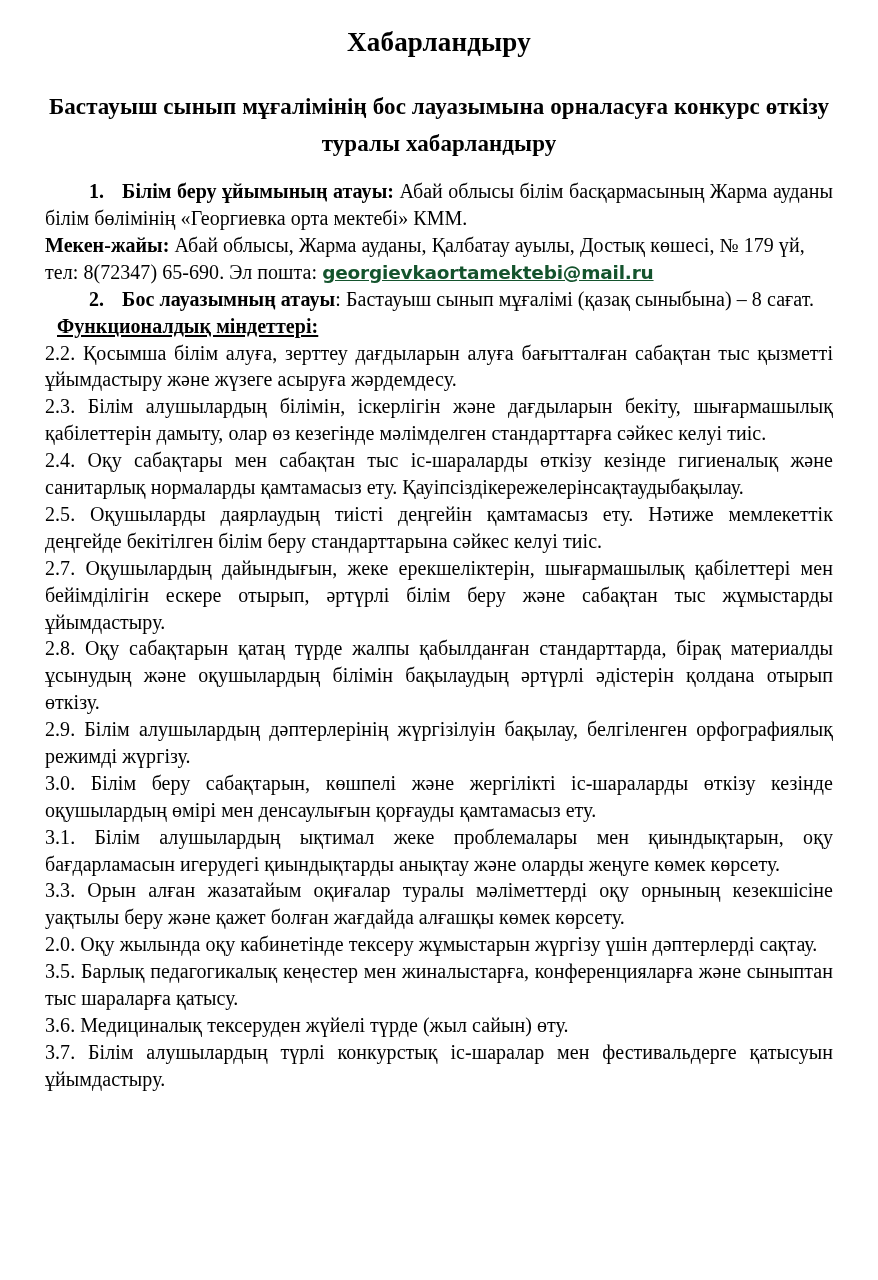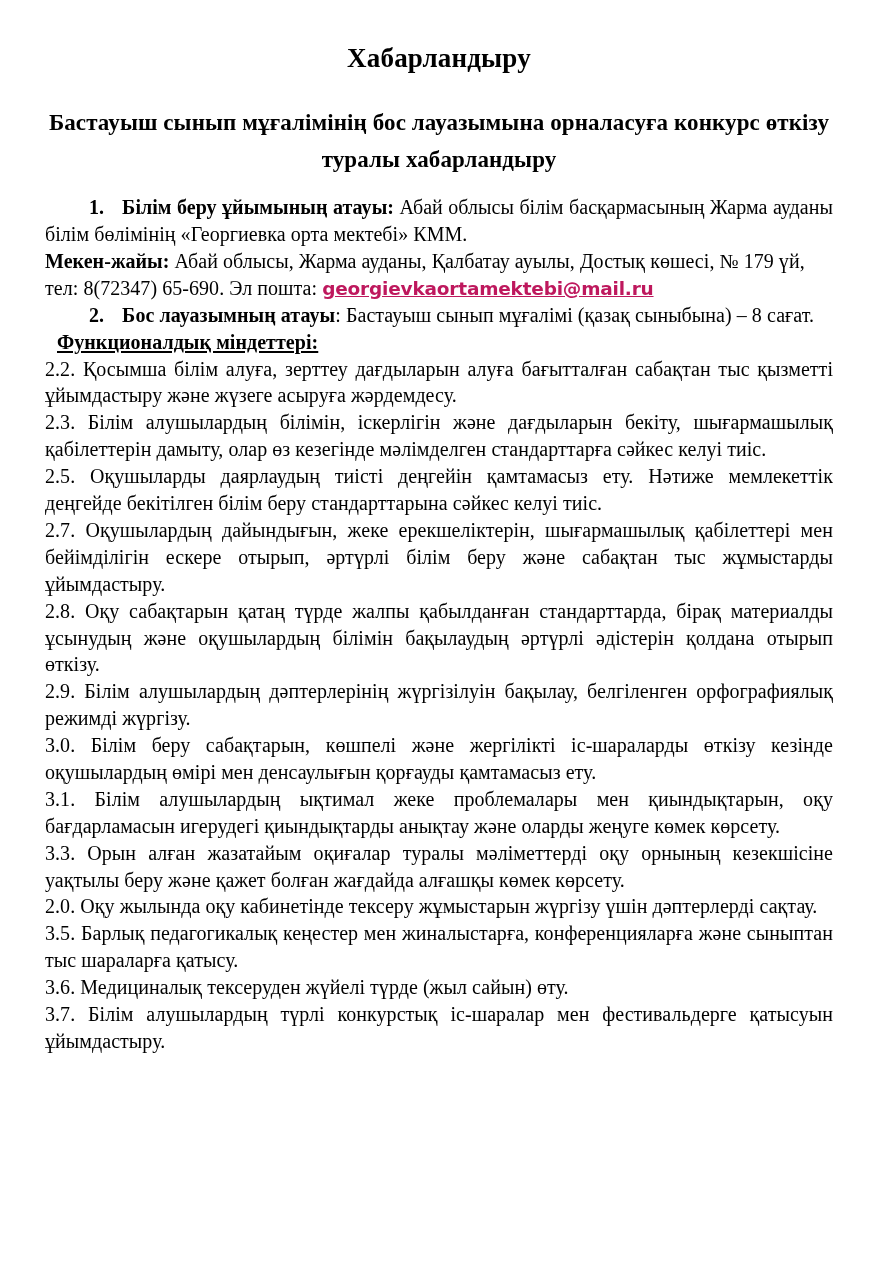--- a/index.html
+++ b/index.html
@@ -18,21 +18,21 @@
   .page {
     position: relative;
     width: 878px;
     height: 1280px;
     box-sizing: border-box;
     padding: 0 45px;
   }
   
   .doc-title {
     margin: 0;
-    padding-top: 42px;
+    padding-top: 26px;
     text-align: center;
     font-size: 27px;
     font-weight: bold;
     line-height: 1.25;
     letter-spacing: 0.2px;
   }
   .doc-subtitle {
     margin: 0;
     padding-top: 28px;
     text-align: center;
@@ -72,21 +72,21 @@
   .underline-head {
     font-weight: bold;
     text-decoration: underline;
     text-underline-offset: 2px;
     margin-left: 12px;
   }
   a.maillink {
     font-family: "DejaVu Sans", "Liberation Sans", sans-serif;
     font-weight: bold;
     font-size: 18.5px;
-    color: #be185d;
+    color: #14532d;
     text-decoration: underline;
     text-underline-offset: 1px;
     letter-spacing: -0.2px;
   }
 </style>
 </head>
 <body>
 
 <div class="page">
 
@@ -102,20 +102,21 @@
 
     <p class="para hang"><span>тел: 8(72347) 65-690. Эл пошта:</span> <a class="maillink" href="#">georgievkaortamektebi@mail.ru</a></p>
 
     <p class="para numbered"><span class="num">2.</span><span class="num-gap"></span><span class="lbl">Бос лауазымның атауы</span><span>:</span> <span>Бастауыш сынып мұғалімі (қазақ сыныбына) – 8 сағат.</span></p>
 
     <p class="para hang"><span class="underline-head">Функционалдық міндеттері:</span></p>
 
     <div>
       <p class="para hang"><span>2.2.</span> <span>Қосымша білім алуға, зерттеу дағдыларын алуға бағытталған сабақтан тыс қызметті ұйымдастыру және жүзеге асыруға жәрдемдесу.</span></p>
       <p class="para hang"><span>2.3.</span> <span>Білім алушылардың білімін, іскерлігін және дағдыларын бекіту, шығармашылық қабілеттерін дамыту, олар өз кезегінде мәлімделген стандарттарға сәйкес келуі тиіс.</span></p>
+      <p class="para hang"><span>2.4.</span> <span>Оқу сабақтары мен сабақтан тыс іс-шараларды өткізу кезінде гигиеналық және санитарлық нормаларды қамтамасыз ету. Қауіпсіздікережелерінсақтаудыбақылау.</span></p>
       <p class="para hang"><span>2.5.</span> <span>Оқушыларды даярлаудың тиісті деңгейін қамтамасыз ету. Нәтиже мемлекеттік деңгейде бекітілген білім беру стандарттарына сәйкес келуі тиіс.</span></p>
       <p class="para hang"><span>2.7.</span> <span>Оқушылардың дайындығын, жеке ерекшеліктерін, шығармашылық қабілеттері мен бейімділігін ескере отырып, әртүрлі білім беру және сабақтан тыс жұмыстарды ұйымдастыру.</span></p>
       <p class="para hang"><span>2.8.</span> <span>Оқу сабақтарын қатаң түрде жалпы қабылданған стандарттарда, бірақ материалды ұсынудың және оқушылардың білімін бақылаудың әртүрлі әдістерін қолдана отырып өткізу.</span></p>
       <p class="para hang"><span>2.9.</span> <span>Білім алушылардың дәптерлерінің жүргізілуін бақылау, белгіленген орфографиялық режимді жүргізу.</span></p>
       <p class="para hang"><span>3.0.</span> <span>Білім беру сабақтарын, көшпелі және жергілікті іс-шараларды өткізу кезінде оқушылардың өмірі мен денсаулығын қорғауды қамтамасыз ету.</span></p>
       <p class="para hang"><span>3.1.</span> <span>Білім алушылардың ықтимал жеке проблемалары мен қиындықтарын, оқу бағдарламасын игерудегі қиындықтарды анықтау және оларды жеңуге көмек көрсету.</span></p>
       <p class="para hang"><span>3.3.</span> <span>Орын алған жазатайым оқиғалар туралы мәліметтерді оқу орнының кезекшісіне уақтылы беру және қажет болған жағдайда алғашқы көмек көрсету.</span></p>
       <p class="para hang"><span>2.0.</span> <span>Оқу жылында оқу кабинетінде тексеру жұмыстарын жүргізу  үшін дәптерлерді сақтау.</span></p>
       <p class="para hang"><span>3.5.</span> <span>Барлық педагогикалық кеңестер мен жиналыстарға, конференцияларға және сыныптан тыс шараларға қатысу.</span></p>
       <p class="para hang"><span>3.6.</span> <span>Медициналық тексеруден жүйелі түрде (жыл сайын) өту.</span></p>

